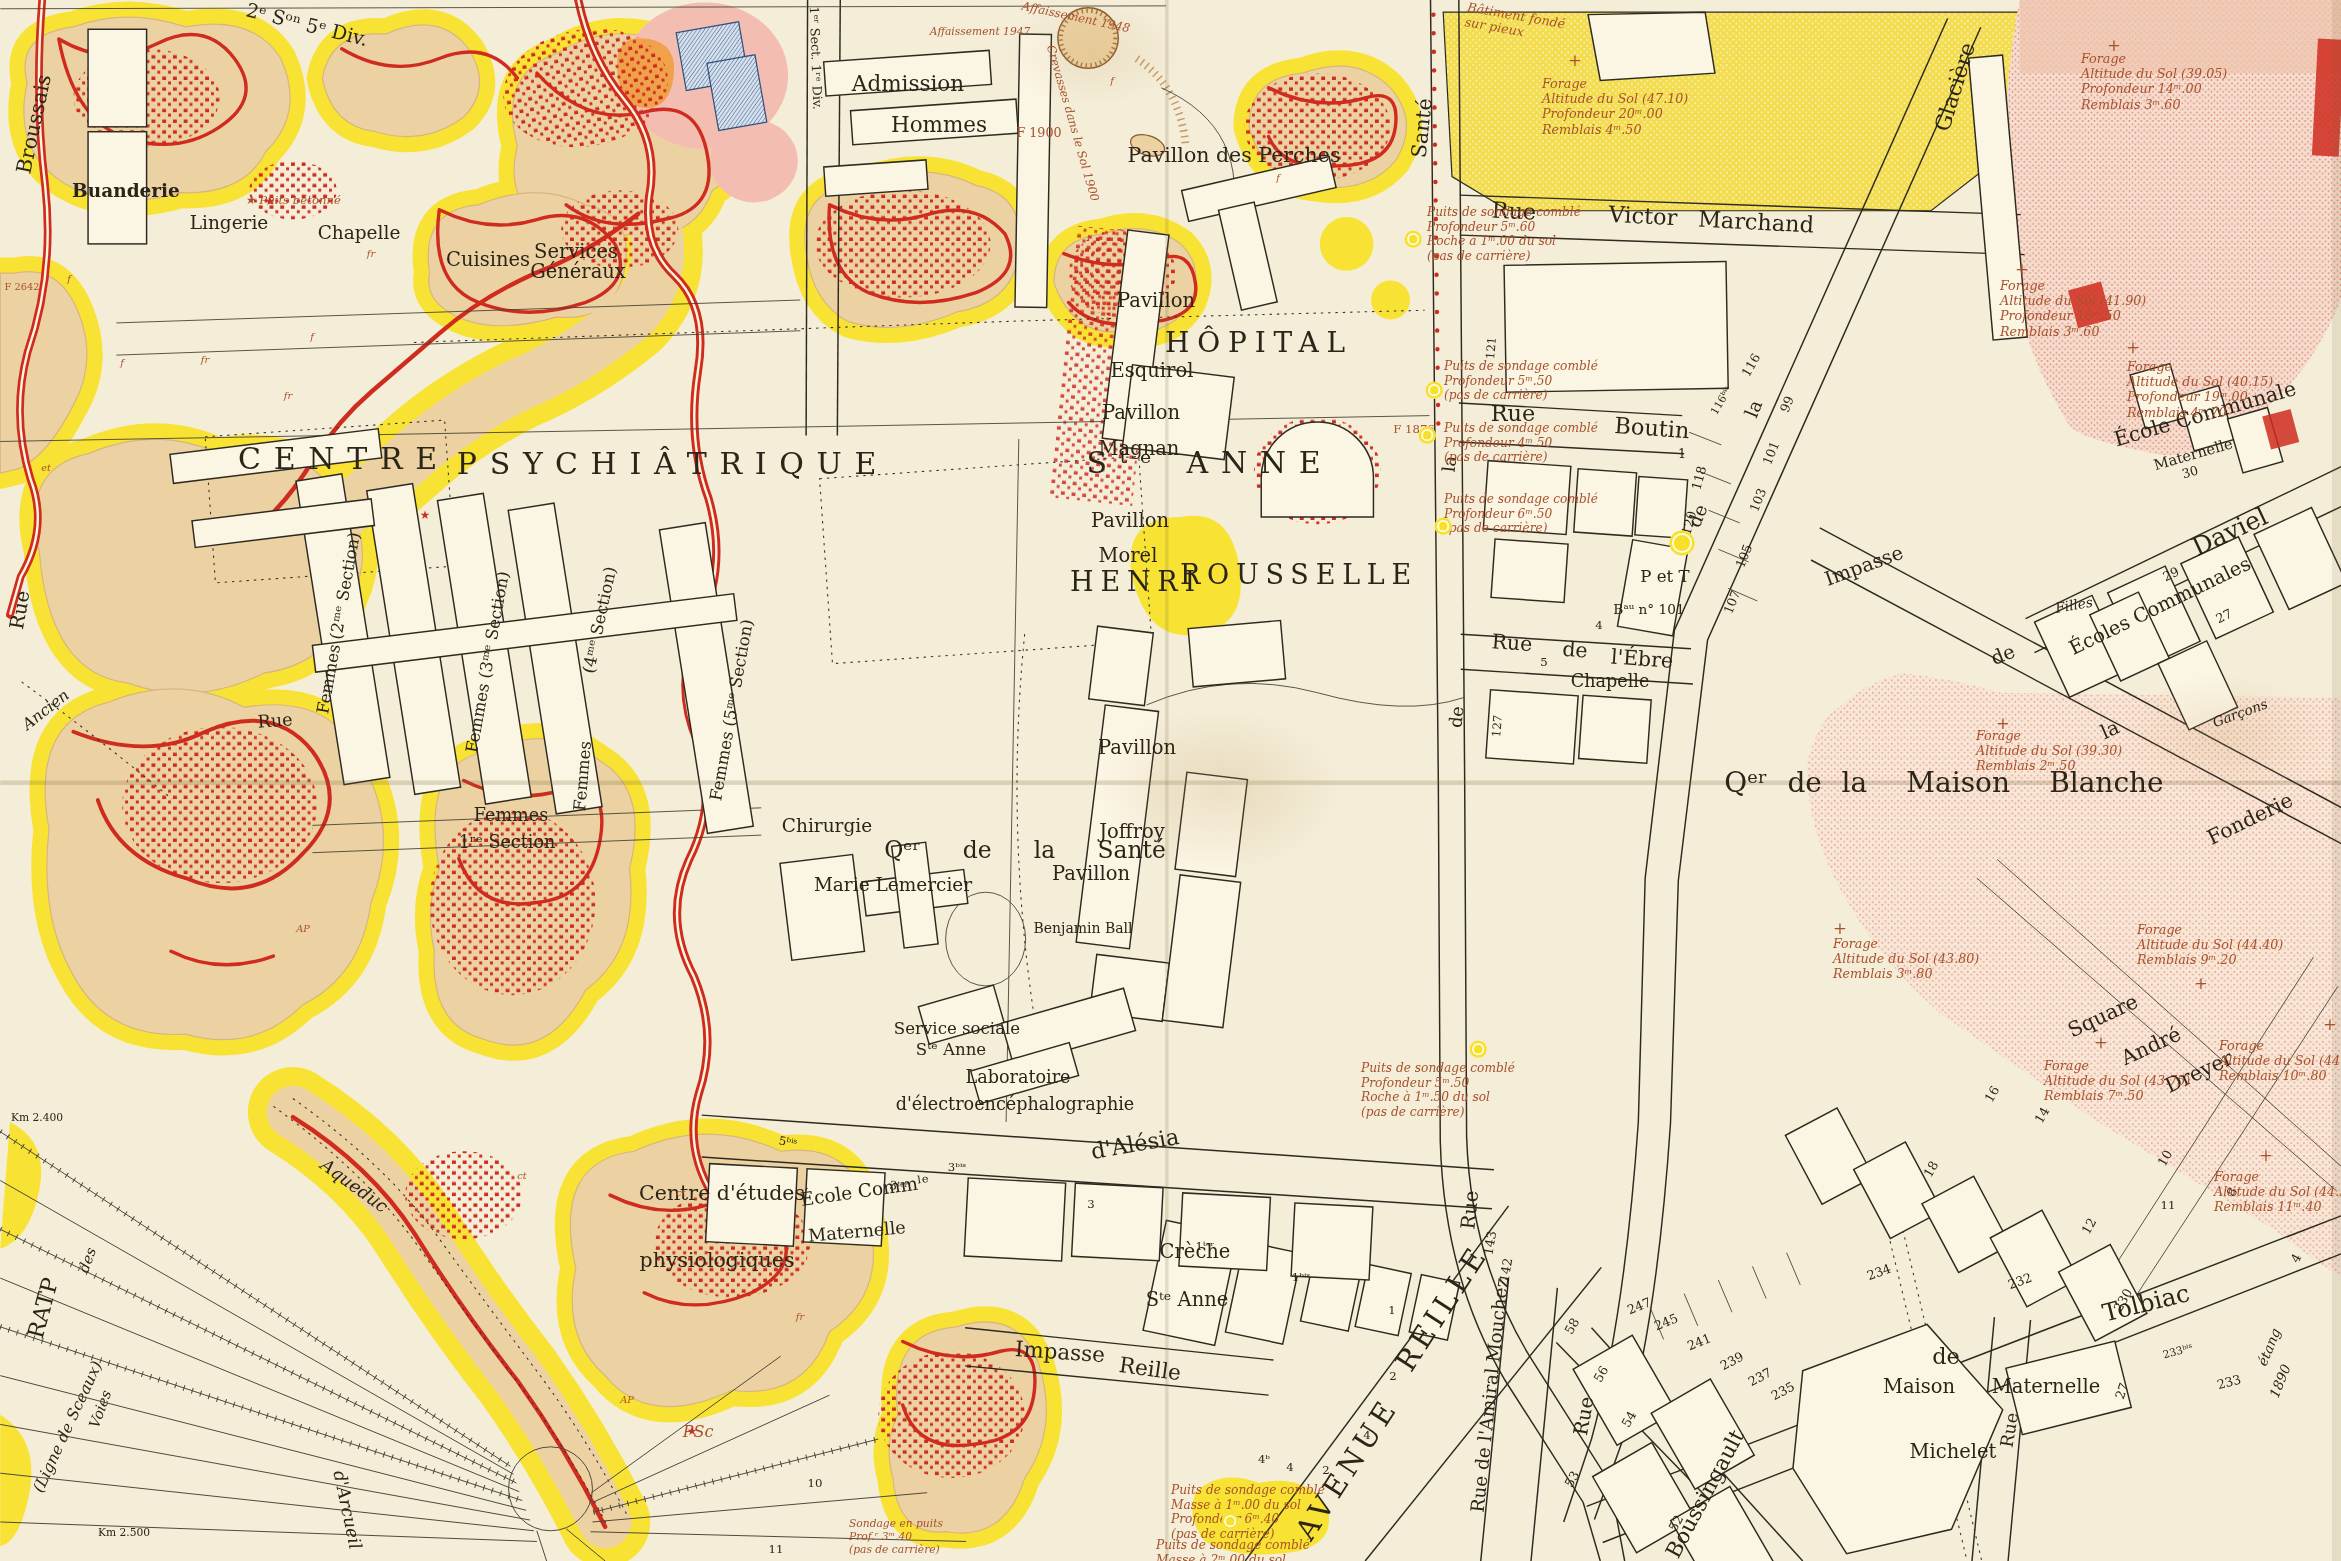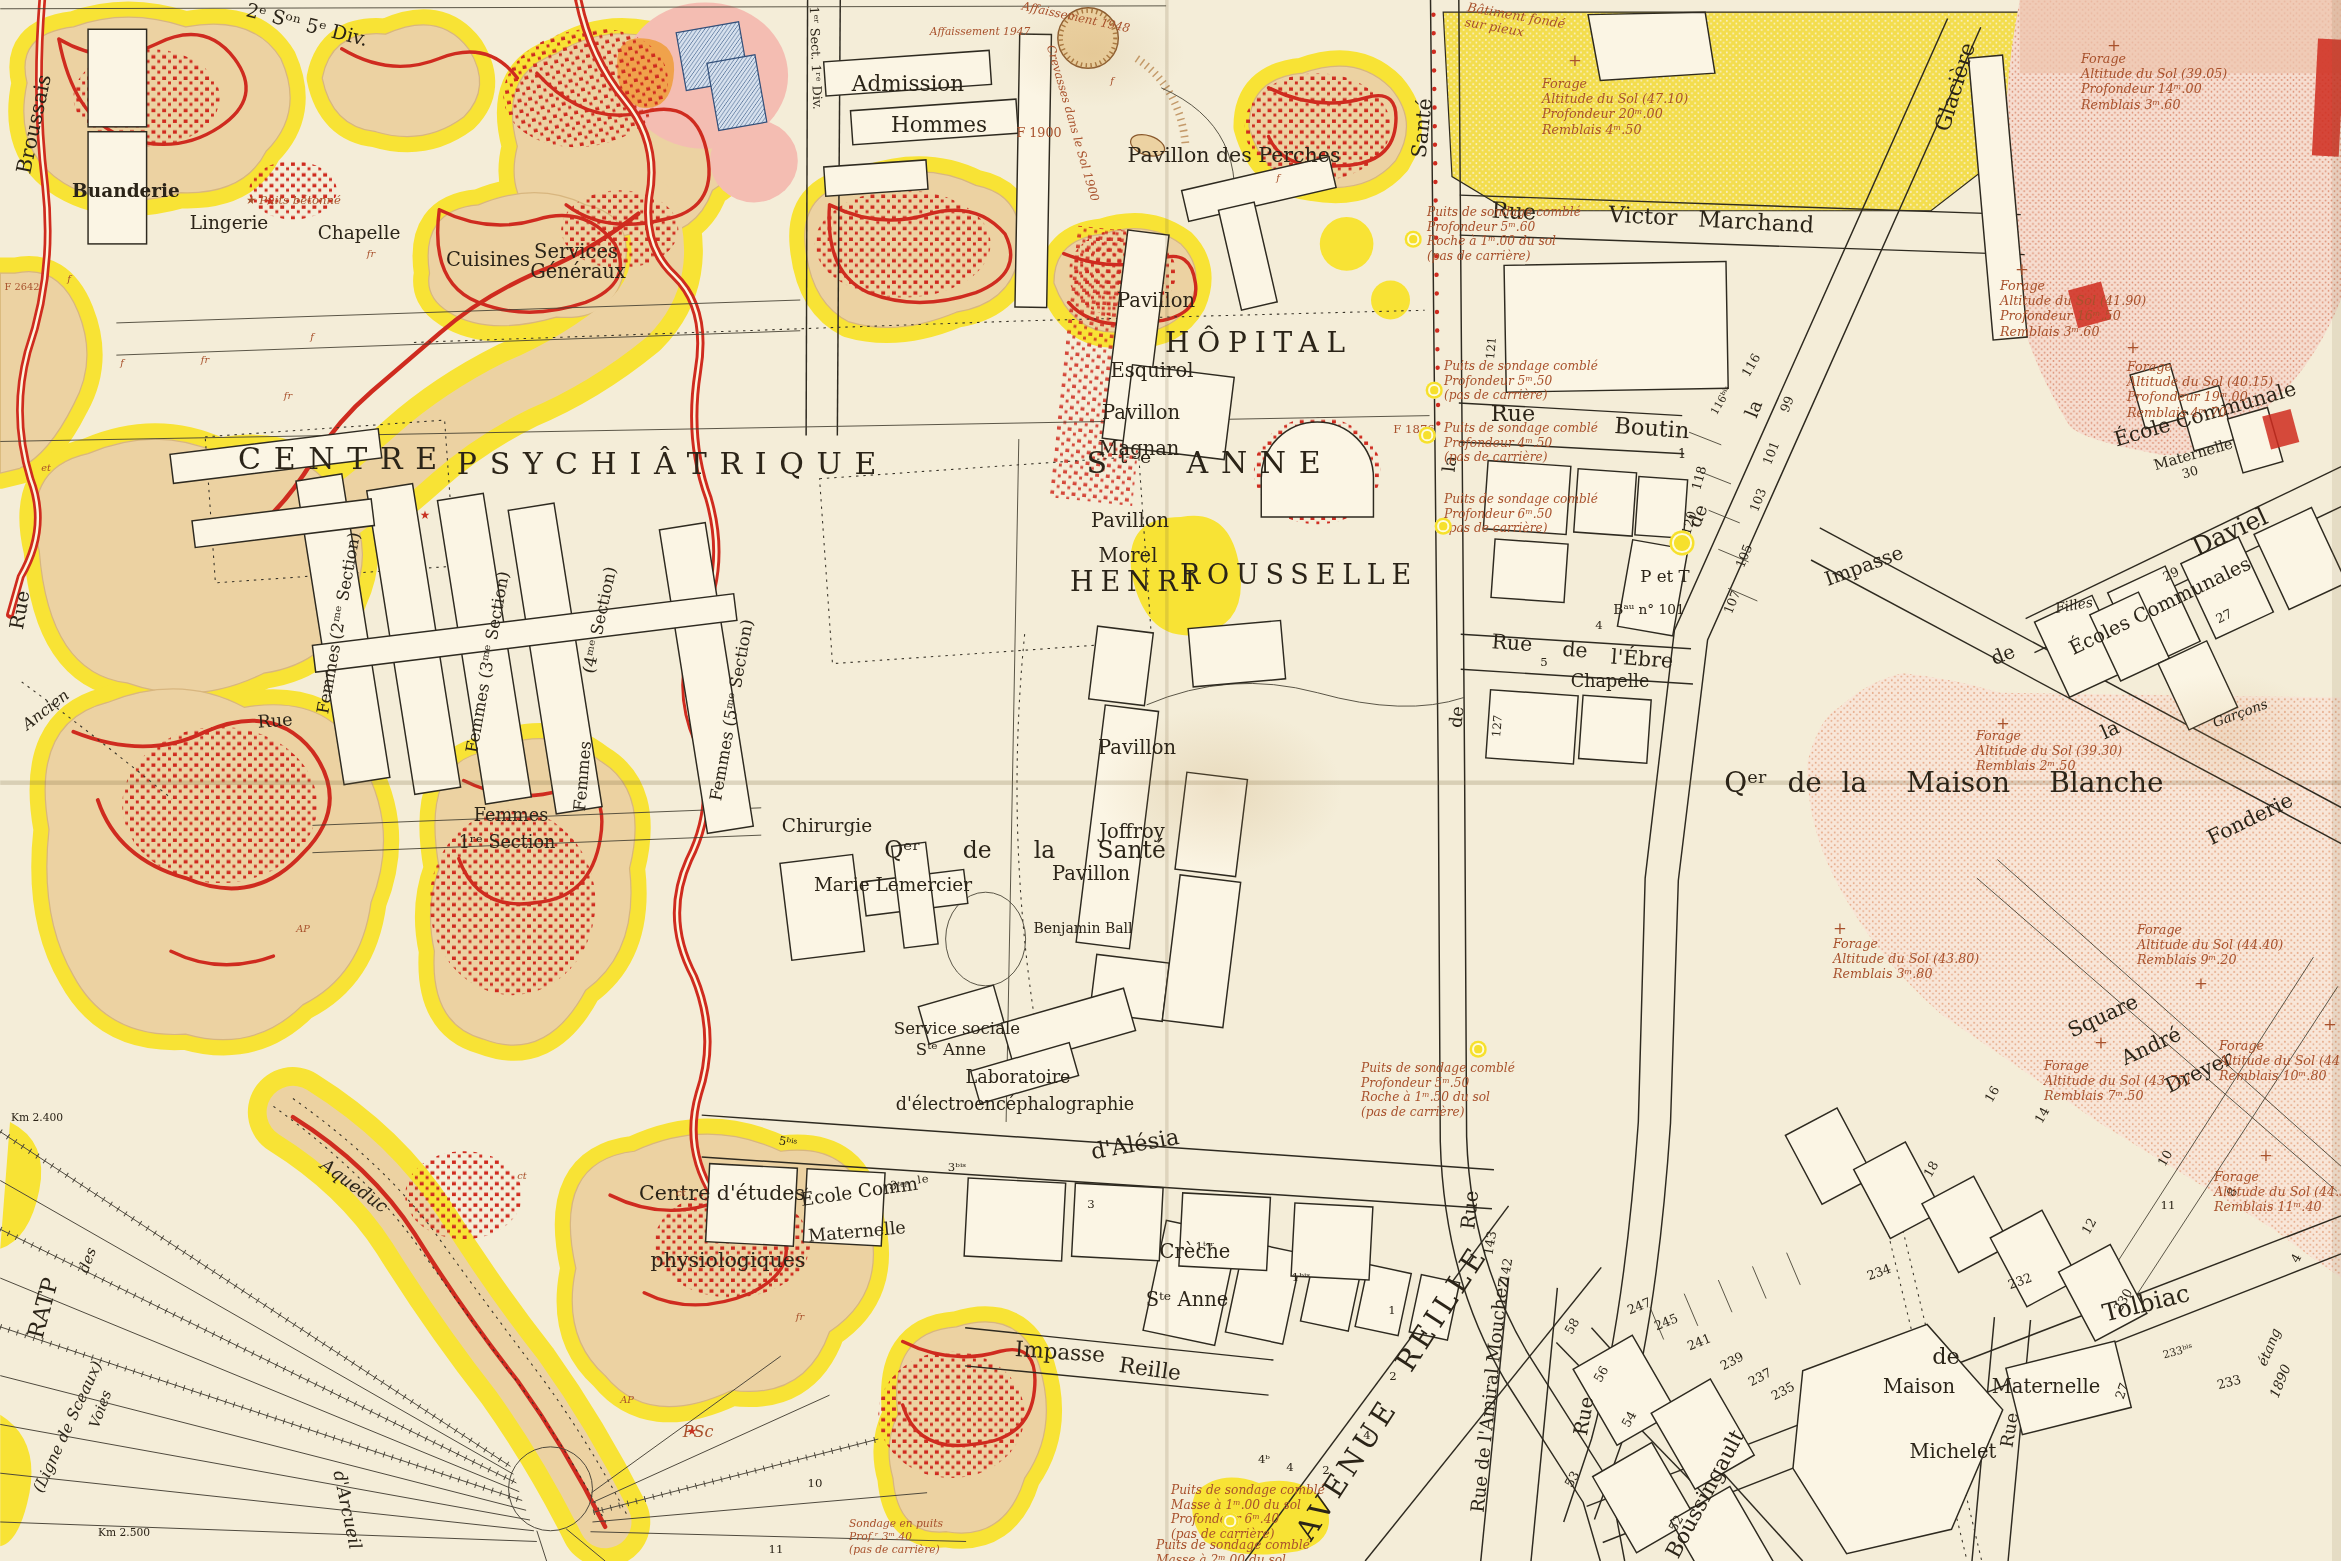--- a/index.html
+++ b/index.html
@@ -383,21 +383,21 @@
       <div class="map-label" style="left: 1132px; top: 832px; font-size: 19.5px; color: rgb(43, 36, 24); transform: translate(-50%, -50%) rotate(0deg);">Joffroy</div>
       <div class="map-label" style="left: 1091px; top: 874px; font-size: 19.5px; color: rgb(43, 36, 24); transform: translate(-50%, -50%) rotate(0deg);">Pavillon</div>
       <div class="map-label" style="left: 1083px; top: 928px; font-size: 14px; color: rgb(43, 36, 24); transform: translate(-50%, -50%) rotate(0deg);">Benjamin Ball</div>
       <div class="map-label" style="left: 827px; top: 826px; font-size: 18.5px; color: rgb(43, 36, 24); transform: translate(-50%, -50%) rotate(0deg);">Chirurgie</div>
       <div class="map-label" style="left: 893px; top: 885px; font-size: 18.5px; color: rgb(43, 36, 24); transform: translate(-50%, -50%) rotate(0deg);">Marie Lemercier</div>
       <div class="map-label" style="left: 957px; top: 1029px; font-size: 16.6px; color: rgb(43, 36, 24); transform: translate(-50%, -50%) rotate(0deg);">Service sociale</div>
       <div class="map-label" style="left: 951px; top: 1050px; font-size: 16.6px; color: rgb(43, 36, 24); transform: translate(-50%, -50%) rotate(0deg);">Sᵗᵉ Anne</div>
       <div class="map-label" style="left: 1018px; top: 1078px; font-size: 17.6px; color: rgb(43, 36, 24); transform: translate(-50%, -50%) rotate(0deg);">Laboratoire</div>
       <div class="map-label" style="left: 1015px; top: 1105px; font-size: 17.6px; color: rgb(43, 36, 24); transform: translate(-50%, -50%) rotate(0deg);">d'électroencéphalographie</div>
       <div class="map-label" style="left: 722px; top: 1193px; font-size: 20.5px; color: rgb(43, 36, 24); transform: translate(-50%, -50%) rotate(0deg);">Centre d'études</div>
-      <div class="map-label" style="left: 717px; top: 1260px; font-size: 20.5px; color: rgb(43, 36, 24); transform: translate(-50%, -50%) rotate(0deg); margin-left: 11px;">physiologiques</div>
+      <div class="map-label" style="left: 717px; top: 1260px; font-size: 20.5px; color: rgb(43, 36, 24); transform: translate(-50%, -50%) rotate(0deg);">physiologiques</div>
       <div class="map-label" style="left: 865px; top: 1191px; font-size: 18.5px; color: rgb(43, 36, 24); transform: translate(-50%, -50%) rotate(-8deg);">École Commˡᵉ</div>
       <div class="map-label" style="left: 857px; top: 1232px; font-size: 17.6px; color: rgb(43, 36, 24); transform: translate(-50%, -50%) rotate(-5deg);">Maternelle</div>
       <div class="map-label" style="left: 1195px; top: 1252px; font-size: 19.5px; color: rgb(43, 36, 24); transform: translate(-50%, -50%) rotate(0deg);">Crèche</div>
       <div class="map-label" style="left: 1187px; top: 1300px; font-size: 19.5px; color: rgb(43, 36, 24); transform: translate(-50%, -50%) rotate(0deg);">Sᵗᵉ Anne</div>
       <div class="map-label" style="left: 126px; top: 191px; font-size: 18.5px; color: rgb(43, 36, 24); transform: translate(-50%, -50%) rotate(0deg); font-weight: bold;">Buanderie</div>
       <div class="map-label" style="left: 229px; top: 223px; font-size: 18.5px; color: rgb(43, 36, 24); transform: translate(-50%, -50%) rotate(0deg);">Lingerie</div>
       <div class="map-label" style="left: 359px; top: 233px; font-size: 18.5px; color: rgb(43, 36, 24); transform: translate(-50%, -50%) rotate(0deg);">Chapelle</div>
       <div class="map-label" style="left: 488px; top: 260px; font-size: 19.5px; color: rgb(43, 36, 24); transform: translate(-50%, -50%) rotate(0deg);">Cuisines</div>
       <div class="map-label" style="left: 576px; top: 252px; font-size: 19.5px; color: rgb(43, 36, 24); transform: translate(-50%, -50%) rotate(0deg);">Services</div>
       <div class="map-label" style="left: 578px; top: 272px; font-size: 19.5px; color: rgb(43, 36, 24); transform: translate(-50%, -50%) rotate(0deg);">Généraux</div>

